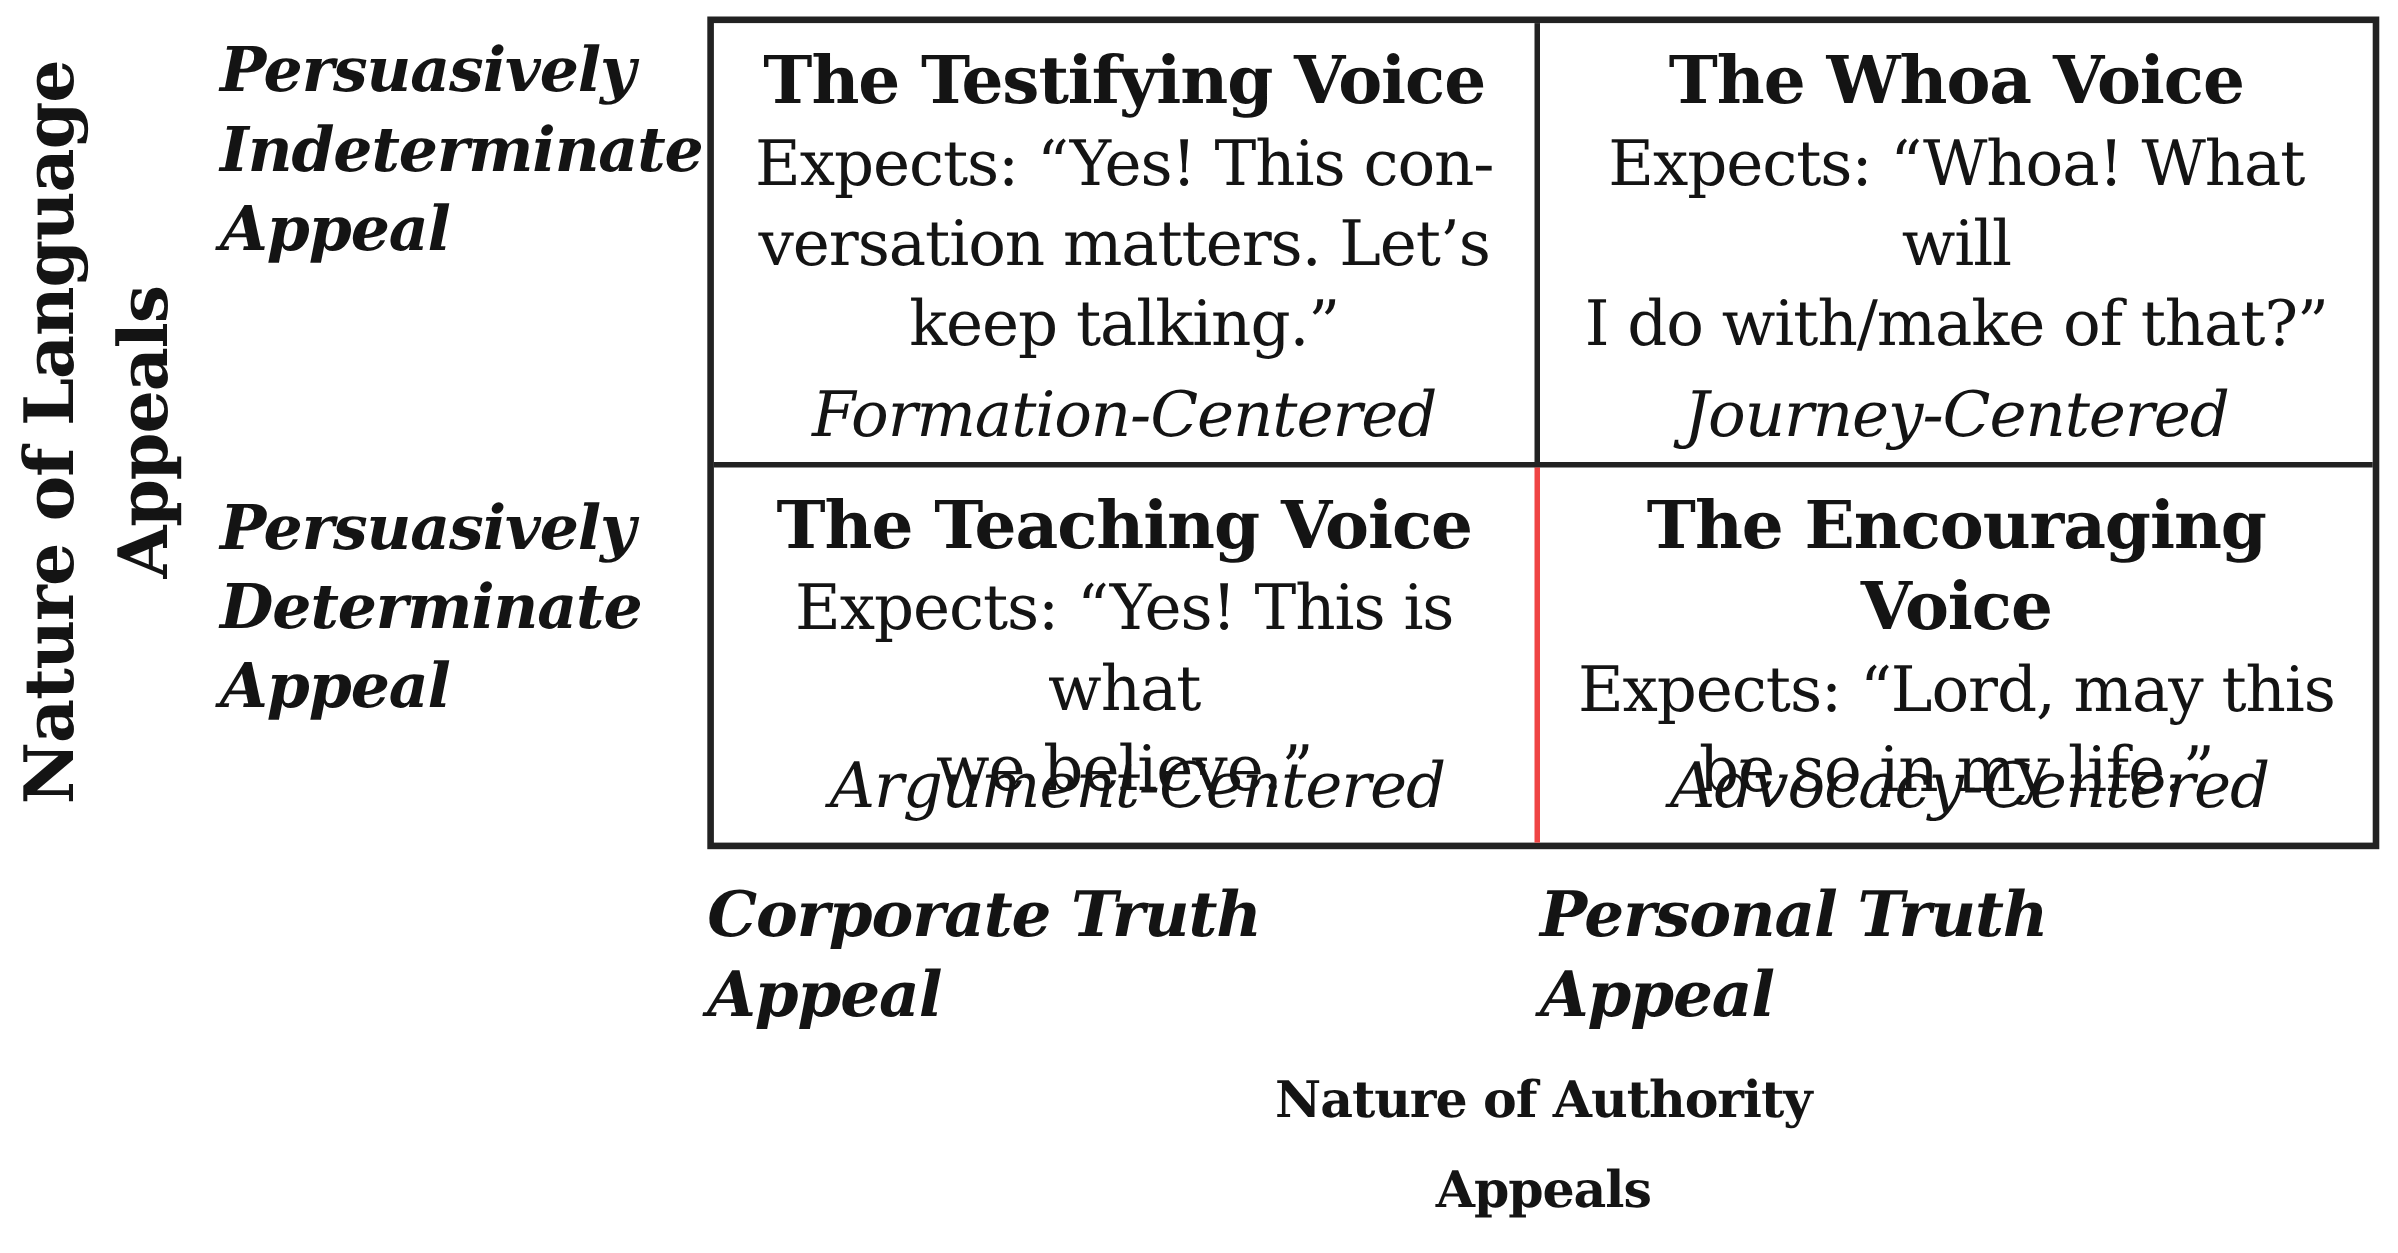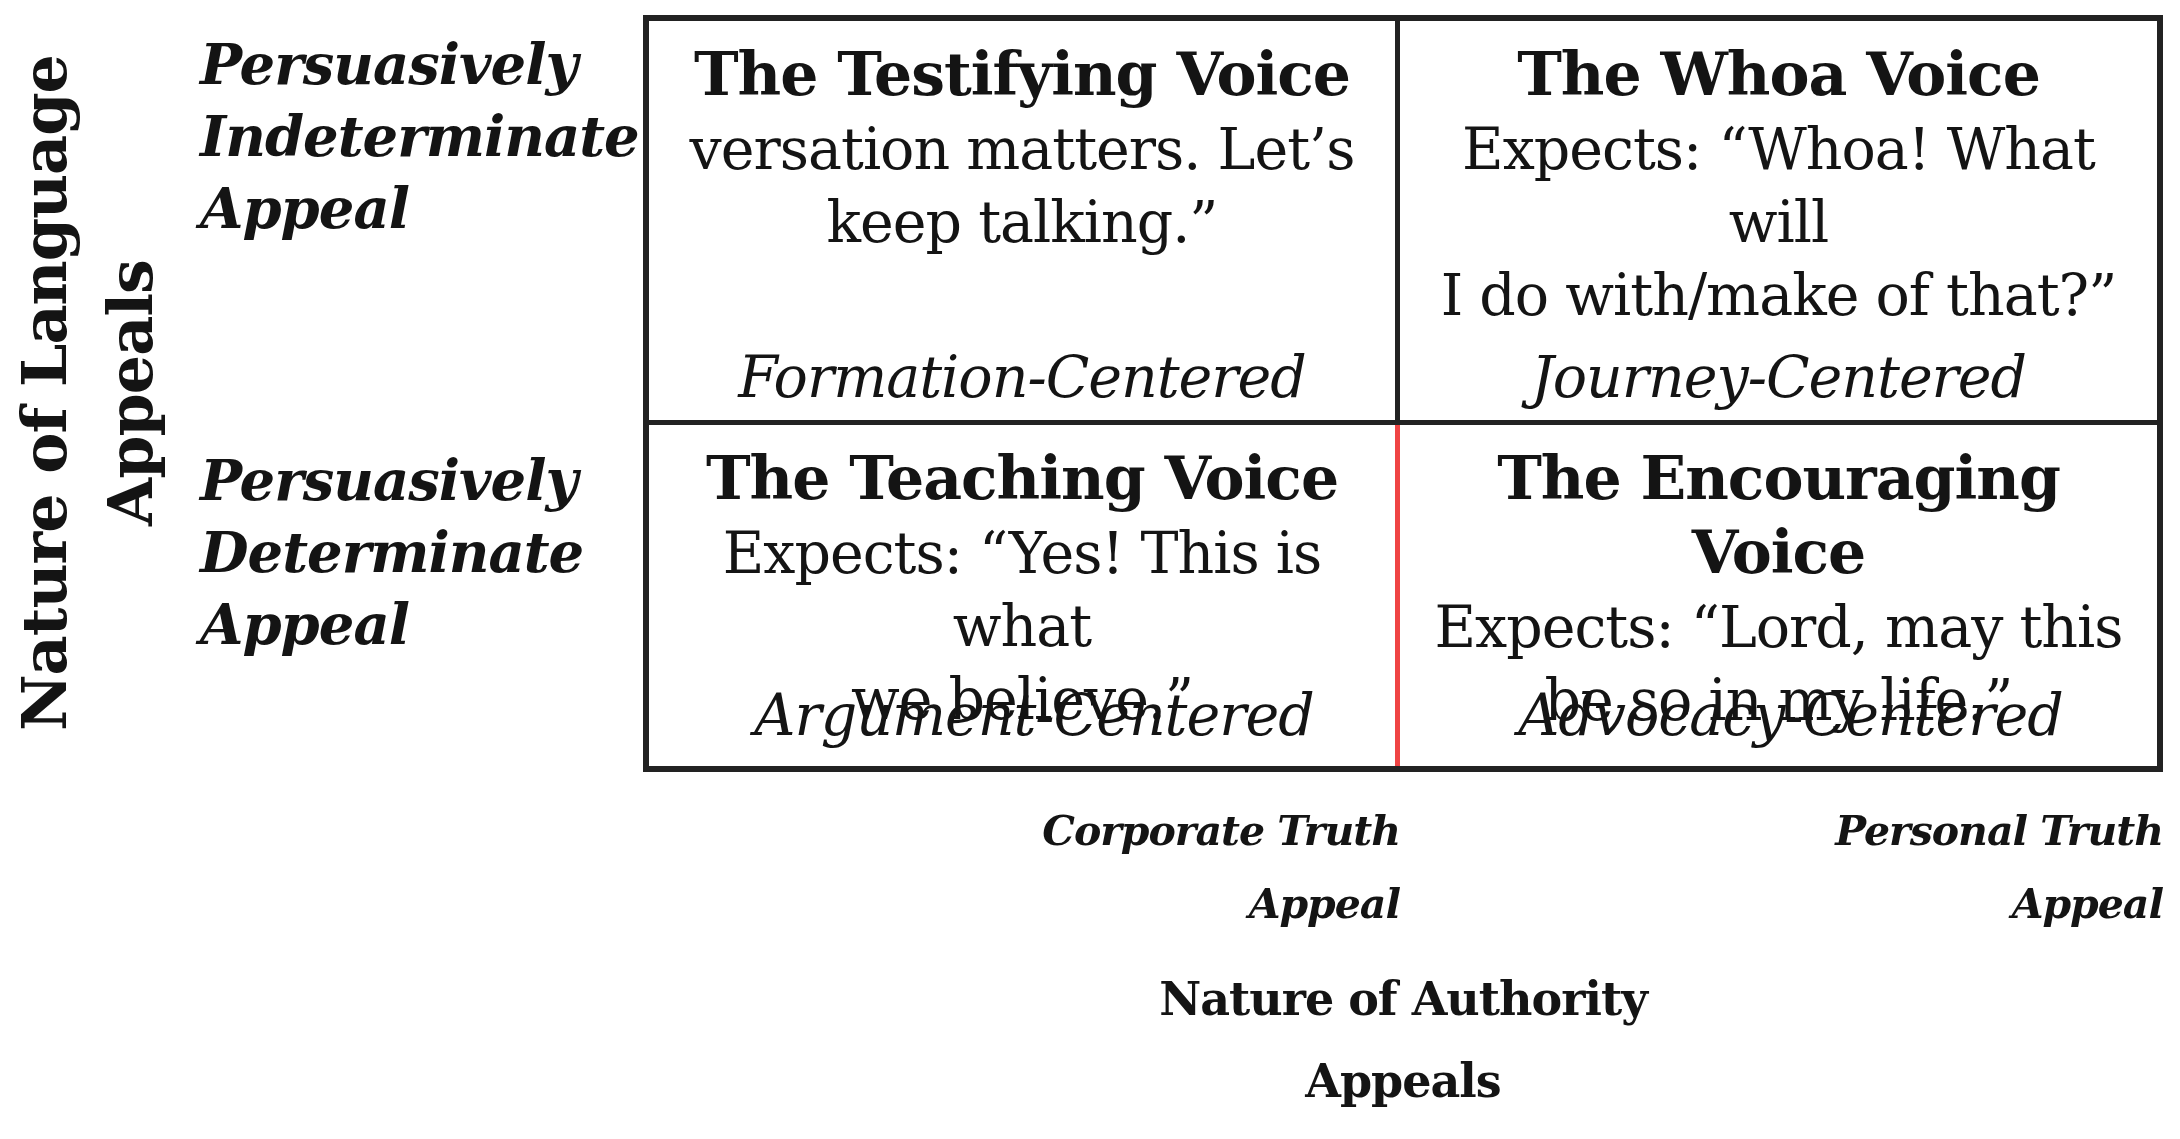--- a/index.html
+++ b/index.html
@@ -90,24 +90,24 @@
   }
   .cell-top .q-tag { bottom: 10px; }
   .cell-bottom .q-tag { bottom: 18px; margin-left: 24px; }
 
   
   .col-label {
     position: absolute;
     top: 795px;
     font-weight: bold;
     font-style: italic;
-    font-size: 41px;
+    font-size: 57px;
     line-height: 73px;
     letter-spacing: -1px;
-    text-align: right;
+    text-align: left;
   }
   .col-label-left  { left: 643px;  width: 757px; }
   .col-label-right { left: 1400px; width: 763px; }
 
   
   .x-axis {
     position: absolute;
     left: 643px;
     top: 958px;
     width: 1520px;
@@ -138,20 +138,21 @@
     <div>Persuasively</div>
     <div>Determinate</div>
     <div>Appeal</div>
   </div>
 
   <div class="grid">
 
     <div class="cell cell-tl cell-top">
       <div class="q-title">The Testifying Voice</div>
       <div class="q-body">
+        <div>Expects: “Yes! This con-</div>
         <div>versation matters. Let’s</div>
         <div>keep talking.”</div>
       </div>
       <div class="q-tag">Formation-Centered</div>
     </div>
 
     <div class="cell cell-tr cell-top">
       <div class="q-title">The Whoa Voice</div>
       <div class="q-body">
         <div>Expects: “Whoa! What will</div>

